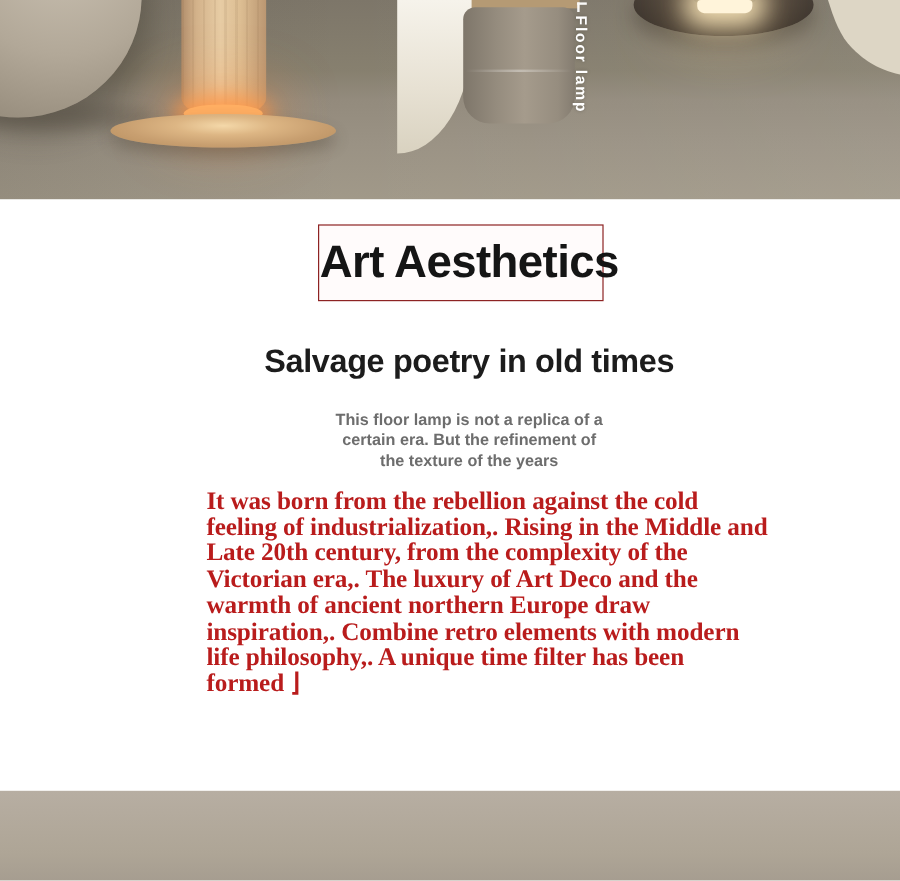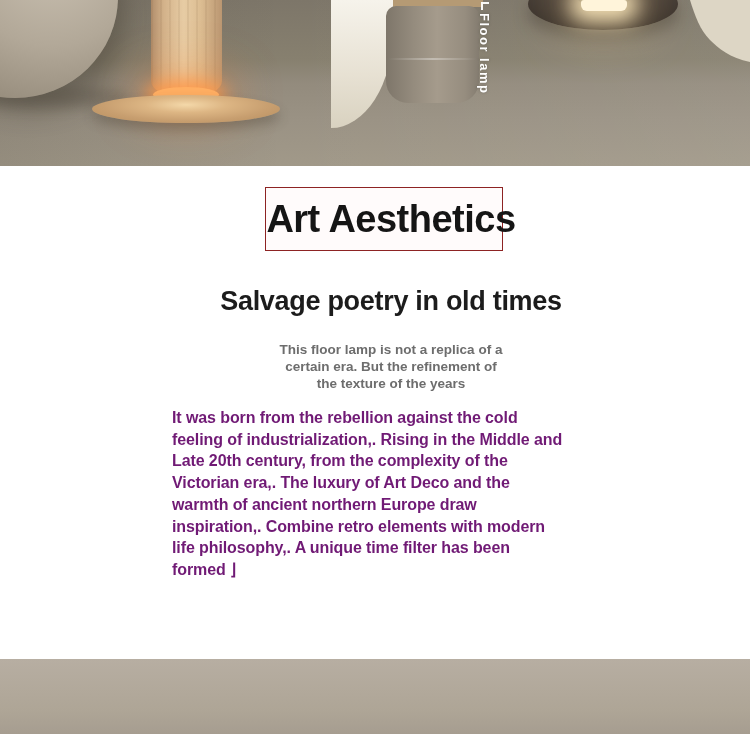--- a/index.html
+++ b/index.html
@@ -101,22 +101,22 @@
     font-size:27px; font-weight:700; letter-spacing:-0.3px; color:#1c1c1c;
   }
   .tagline {
     position:absolute; left:0; right:0; top:341px;
     text-align:center; transform:translateX(16px);
     font-size:13.5px; font-weight:700; line-height:17px; color:#6d6d6d;
     white-space:pre-line;
   }
   .body-text {
     position:absolute; left:172px; top:407px; width:500px;
-    font-size:16px; font-weight:700; line-height:21.7px; letter-spacing:-0.1px;
-    color:#701a75; white-space:pre-line;
+    font-size:21px; font-weight:700; line-height:21.7px; letter-spacing:-0.1px;
+    color:#b91c1c; white-space:pre-line;font-family:Liberation Serif, serif;
   }
 
   
   .next-band {
     position:absolute; left:0; top:659px; width:750px; height:75px;
     background:linear-gradient(180deg, #b7aea2 0%, #aea596 70%, #a69d90 100%);
   }
 </style>
 </head>
 <body>

